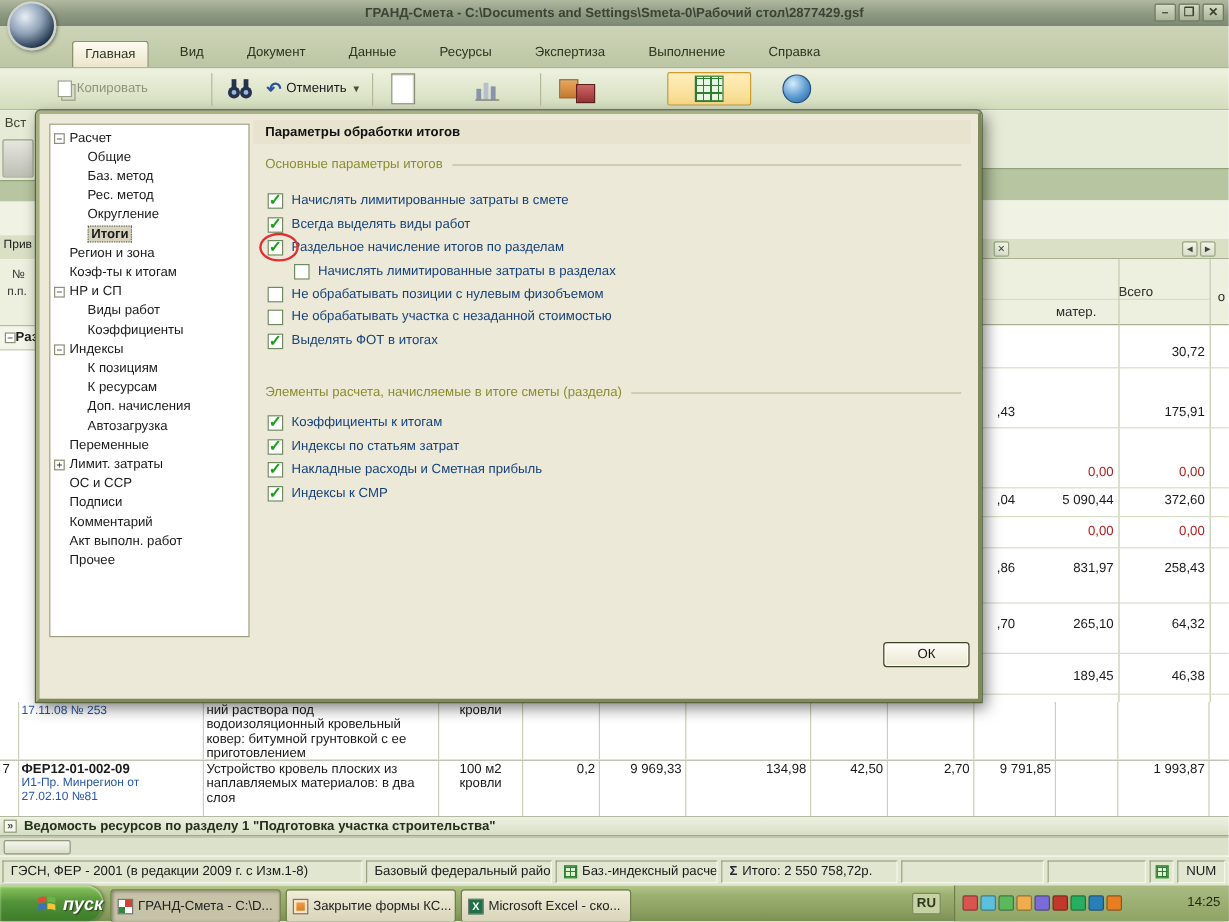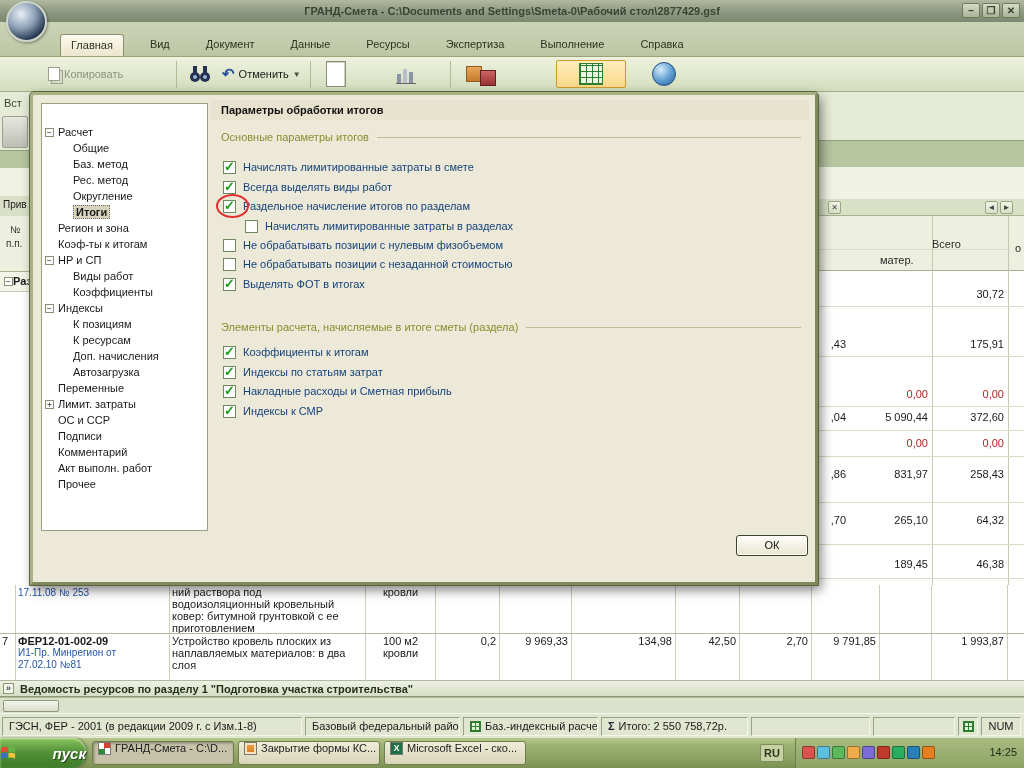--- a/index.html
+++ b/index.html
@@ -78,23 +78,23 @@
     padding:0 6px;line-height:17px;white-space:nowrap;overflow:hidden;display:flex;align-items:center;gap:4px}
   .gicon{width:11px;height:11px;border:1px solid #2f7d2f;flex:none;
     background:repeating-linear-gradient(0deg,#2f7d2f 0 1px,transparent 1px 4px),repeating-linear-gradient(90deg,#2f7d2f 0 1px,transparent 1px 4px),#dff2d8}
   .sigma{font-weight:bold;color:#223}
 
   
   .taskbar{position:absolute;left:0;top:738px;width:1024px;height:30px;
     background:linear-gradient(#b7c78d,#9db173 25%,#8ba061 70%,#7a9052)}
   .startbtn{position:absolute;left:0;top:0;width:86px;height:30px;border-radius:0 14px 14px 0;
     background:linear-gradient(#8cc65e,#54933a 45%,#3c7b28);box-shadow:inset 0 1px 2px #c8eaa8,1px 0 3px rgba(0,0,0,.4);
-    display:flex;align-items:center;justify-content:space-between;gap:5px;color:#fff;font-weight:bold;font-style:italic;font-size:15px;text-shadow:1px 1px 1px rgba(0,0,0,.5)}
+    display:flex;align-items:center;justify-content:flex-end;gap:5px;color:#fff;font-weight:bold;font-style:italic;font-size:15px;text-shadow:1px 1px 1px rgba(0,0,0,.5)}
   .task{position:absolute;top:3px;height:24px;width:142px;border-radius:3px;border:1px solid #6f7f4b;
-    display:flex;gap:4px;padding:0 5px;font-size:11px;color:#222;
+    display:flex;align-items:center;gap:4px;padding:13px 5px;font-size:11px;color:#222;
     background:linear-gradient(#f0edd8,#d8d5ba);overflow:hidden;white-space:nowrap}
   .task.active{background:#c6c3a8;box-shadow:inset 1px 1px 3px rgba(0,0,0,.35)}
   .ticon{width:13px;height:13px;flex:none;border:1px solid #777}
   .grandicon{background:conic-gradient(#d14232 0 25%,#fff 0 50%,#2d8a3e 0 75%,#fff 0)}
   .formicon{background:linear-gradient(#f2a54e,#d07a1e);box-shadow:inset 0 0 0 2px #fbe2c0}
   .xlicon{background:#1e7145;color:#fff;font-size:9px;font-weight:bold;line-height:11px;text-align:center}
   .lang{position:absolute;left:760px;top:6px;width:24px;height:18px;background:#c6d1a4;border:1px solid #7d8c5c;border-radius:2px;
     display:flex;align-items:center;justify-content:center;font-weight:bold;color:#2b3a1a}
   .tray{position:absolute;left:795px;top:0;width:229px;height:30px;border-left:1px solid #6f7f4b;background:linear-gradient(#aabb82,#8da363)}
   .trayicons{position:absolute;left:6px;top:8px;display:flex;gap:2px}
@@ -105,21 +105,21 @@
   .dlg{position:absolute;left:30px;top:92px;width:788px;height:493px;z-index:50;background:#ece9d8;
     border:3px solid;border-color:#a8b184 #7e8a5c #7e8a5c #a8b184;outline:1px solid #5a6540;border-radius:4px 4px 0 0;
     box-shadow:3px 5px 12px rgba(0,0,0,.5)}
   .dlg-title{height:22px;background:linear-gradient(#aab77f,#8b9a5e 50%,#76854c);display:flex;align-items:center;gap:5px;
     padding:0 4px;color:#fff;font-weight:bold;text-shadow:1px 1px 1px rgba(0,0,0,.35);border-radius:2px 2px 0 0}
   .dico{width:14px;height:14px;flex:none;border:1px solid #e8e8d8;background:conic-gradient(#d14232 0 25%,#fff 0 50%,#2d8a3e 0 75%,#fff 0)}
   .dclose{margin-left:auto;width:18px;height:16px;border:1px solid #fff;border-radius:3px;
     background:linear-gradient(#e8a088,#c25038 60%,#a83c28);color:#fff;font-size:10px;line-height:14px;text-align:center}
   .dclose::after{content:"✕"}
   .dlg-body{position:relative;height:465px;font-size:11px}
-  .tree{position:absolute;left:8px;top:8px;width:167px;height:428px;background:#fff;border:1px solid #9aa07e;overflow:hidden;padding-top:20px}
+  .tree{position:absolute;left:8px;top:8px;width:167px;height:428px;background:#fff;border:1px solid #9aa07e;overflow:hidden;padding-top:3px}
   .ti{height:16px;display:flex;align-items:center;color:#1a1a1a}
   .exp{width:9px;height:9px;flex:none;border:1px solid #8a8f75;background:#fff;margin:0 4px 0 3px;
     font:8px/7px "DejaVu Sans Mono",monospace;text-align:center;color:#333}
   .exp.minus::after{content:"−"}.exp.plus::after{content:"+"}
   .ti.noexp0{padding-left:16px}
   .ti.l1{padding-left:31px}
   .ti.sel .tl{font-weight:bold;background:#d7d3bf;border:1px dotted #6a6f55;padding:0 2px}
   .hdband{position:absolute;left:178px;right:6px;top:5px;height:20px;background:#e7e3cf}
   .dlg-header{position:absolute;left:188px;top:9px;font-weight:bold;color:#111}
   .sec{position:absolute;left:188px;right:14px;display:flex;align-items:center;color:#8a8d2f}
@@ -489,21 +489,21 @@
       <div class="cbrow ind" style="top:125px">
         <span class="cb"></span>
           <span class="cbl">Начислять лимитированные затраты в разделах</span>
       </div>
       <div class="cbrow" style="top:144px">
         <span class="cb"></span>
           <span class="cbl">Не обрабатывать позиции с нулевым физобъемом</span>
       </div>
       <div class="cbrow" style="top:163px">
         <span class="cb"></span>
-          <span class="cbl">Не обрабатывать позиции с незаданной стоимостью</span>
+          <span class="cbl">Не обрабатывать участка с незаданной стоимостью</span>
       </div>
       <div class="cbrow" style="top:183px">
         <span class="cb checked"></span>
           <span class="cbl">Выделять ФОТ в итогах</span>
       </div>
 
       <div class="sec" style="top:226px">
         <span>Элементы расчета, начисляемые в итоге сметы (раздела)</span>
           <span class="ln"></span>
       </div>

